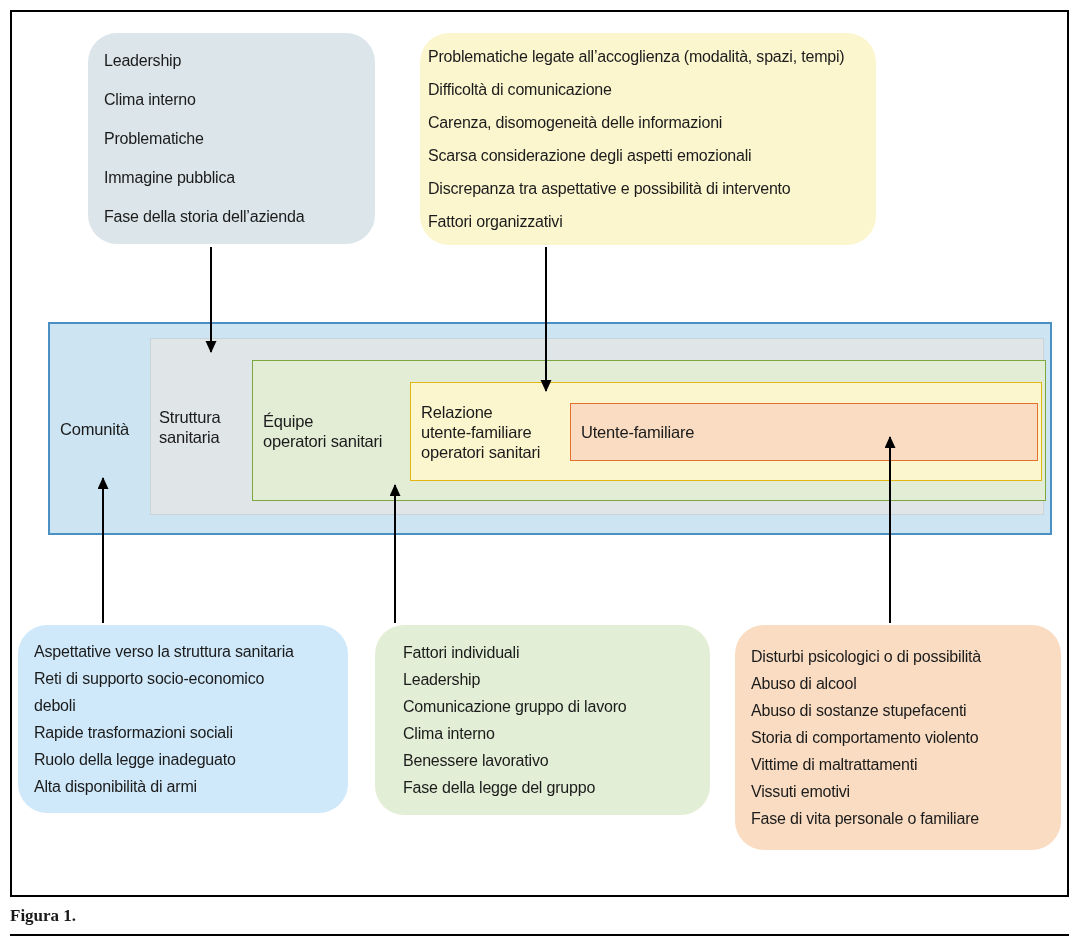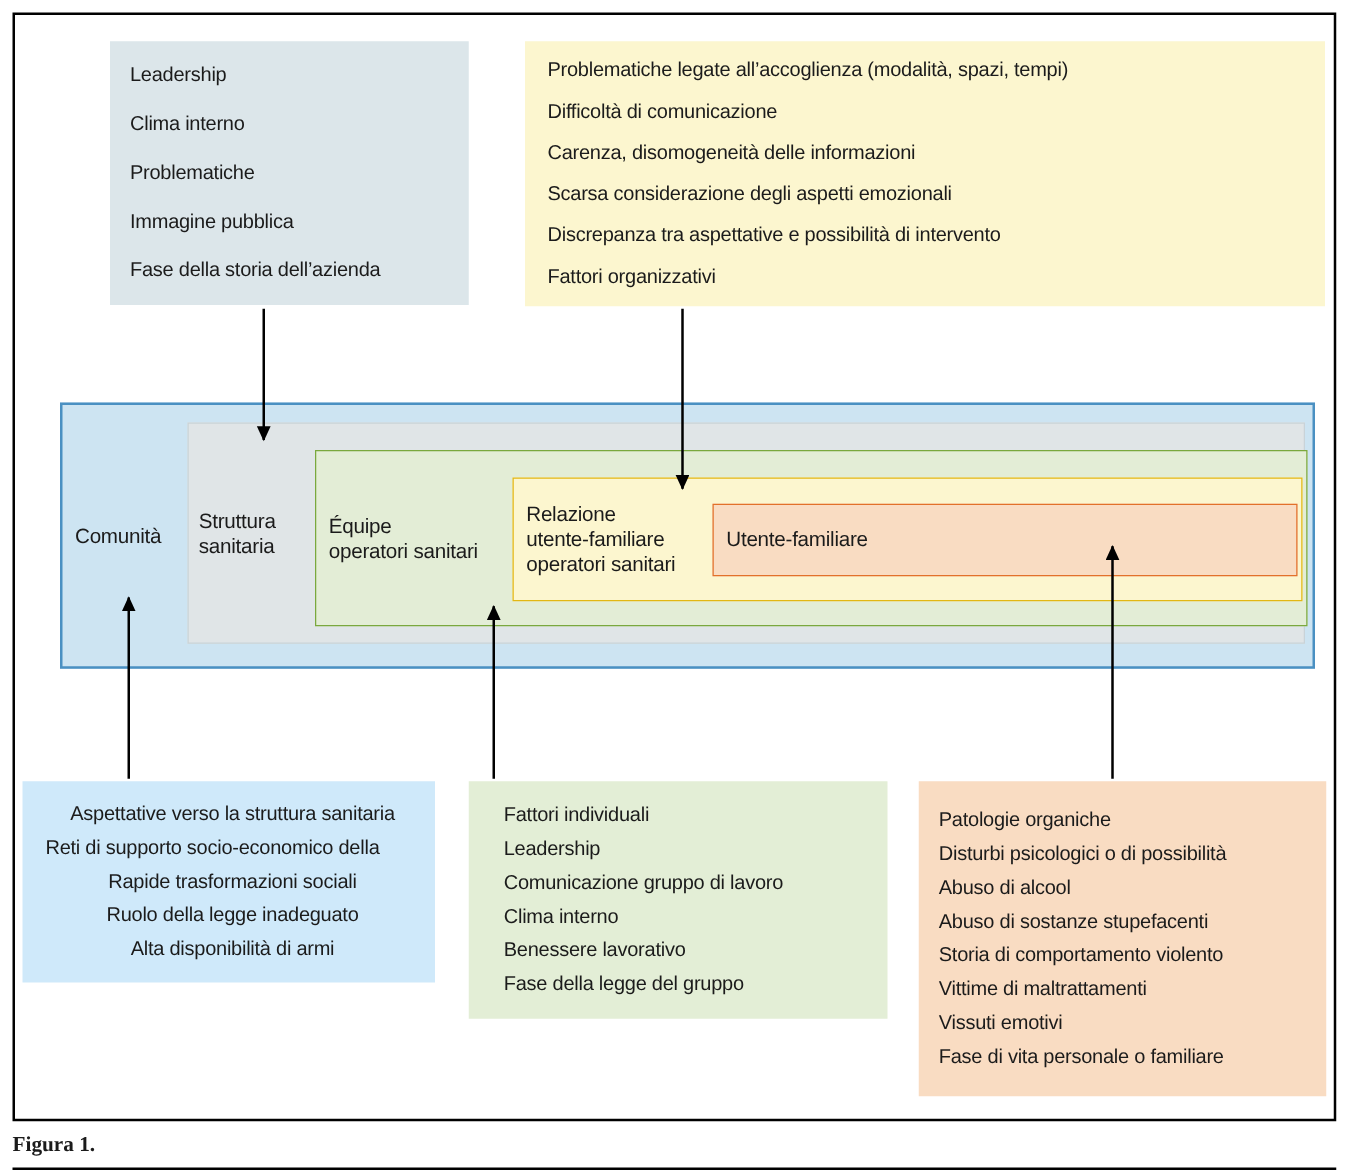--- a/index.html
+++ b/index.html
@@ -15,31 +15,31 @@
     background: #ffffff;
     overflow: hidden;
   }
   .frame {
     position: absolute;
     left: 10px; top: 10px;
     width: 1059px; height: 887px;
     border: 2px solid #000000;
   }
   
-  .ann { position: absolute; }
+  .ann { position: absolute; border-radius: 29px; }
   .ann-item {
     font-size: 16px;
     letter-spacing: -0.2px;
   }
   .ann.top-left  { left: 88px;  top: 33px;  width: 287px; padding: 8px 16px; }
   .ann.top-left .ann-item { line-height: 39px; }
-  .ann.top-right { left: 420px; top: 33px;  width: 640px; padding: 7px 18px; }
+  .ann.top-right { left: 420px; top: 33px;  width: 456px; padding: 7px 8px; }
   .ann.top-right .ann-item { line-height: 33px; }
   .ann.bottom-left   { left: 18px;  top: 625px; width: 330px; padding: 13px 10px 13px 16px; }
-  .ann.bottom-left .ann-item { line-height: 27px; text-align: center; }
+  .ann.bottom-left .ann-item { line-height: 27px; }
   .ann.bottom-left .ann-item:nth-child(2) { max-width: 272px; }
   .ann.bottom-middle { left: 375px; top: 625px; width: 335px; padding: 14px 28px; }
   .ann.bottom-middle .ann-item { line-height: 27px; }
   .ann.bottom-right  { left: 735px; top: 625px; width: 326px; padding: 18px 12px 18px 16px; }
   .ann.bottom-right .ann-item { line-height: 27px; }
   
   .layer { position: absolute; border-style: solid; }
   .layer-comunita  { left: 48px;  top: 322px; width: 1004px; height: 213px; border-width: 2px; }
   .layer-struttura { left: 150px; top: 338px; width: 894px;  height: 177px; border-width: 1px; }
   .layer-equipe    { left: 252px; top: 360px; width: 794px;  height: 141px; border-width: 1.5px; }
@@ -129,37 +129,36 @@
   </div>
 
   <div class="layer layer-utente" style="background-color: rgb(249, 220, 194); border-color: rgb(226, 113, 42);">
     <div class="layer-label">
       <div>Utente-familiare</div>
     </div>
   </div>
 
   <div class="ann bottom-left" style="background-color: rgb(207, 233, 250);">
     <div class="ann-item">Aspettative verso la struttura sanitaria</div>
-    <div class="ann-item">Reti di supporto socio-economico della</div>
+    <div class="ann-item">Reti di supporto socio-economico deboli</div>
     <div class="ann-item">Rapide trasformazioni sociali</div>
     <div class="ann-item">Ruolo della legge inadeguato</div>
     <div class="ann-item">Alta disponibilità di armi</div>
   </div>
 
   <div class="ann bottom-middle" style="background-color: rgb(227, 238, 214);">
     <div class="ann-item">Fattori individuali</div>
     <div class="ann-item">Leadership</div>
     <div class="ann-item">Comunicazione gruppo di lavoro</div>
     <div class="ann-item">Clima interno</div>
     <div class="ann-item">Benessere lavorativo</div>
     <div class="ann-item">Fase della legge del gruppo</div>
   </div>
 
   <div class="ann bottom-right" style="background-color: rgb(249, 220, 194);">
-    <div class="ann-item">Patologie organiche</div>
     <div class="ann-item">Disturbi psicologici o di possibilità</div>
     <div class="ann-item">Abuso di alcool</div>
     <div class="ann-item">Abuso di sostanze stupefacenti</div>
     <div class="ann-item">Storia di comportamento violento</div>
     <div class="ann-item">Vittime di maltrattamenti</div>
     <div class="ann-item">Vissuti emotivi</div>
     <div class="ann-item">Fase di vita personale o familiare</div>
   </div>
 
   <svg class="arrows" width="1082" height="941" viewBox="0 0 1082 941" xmlns="http://www.w3.org/2000/svg">

